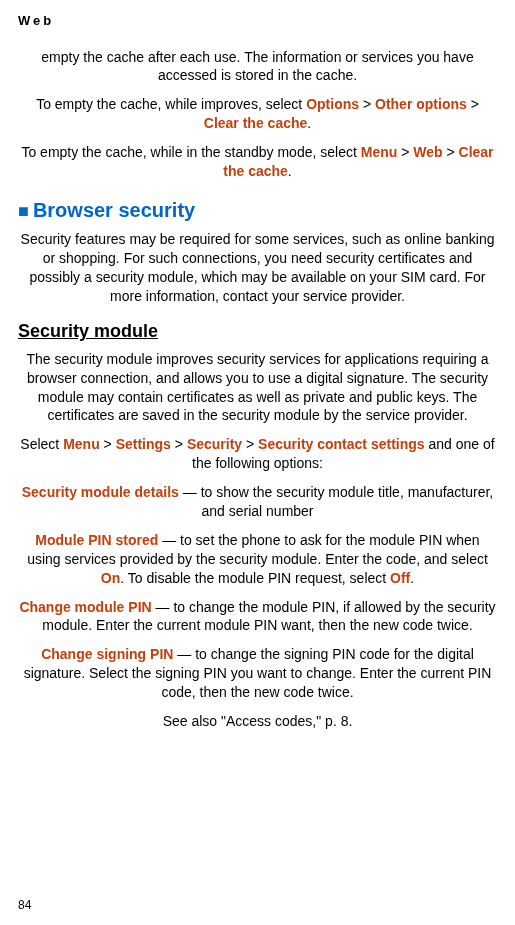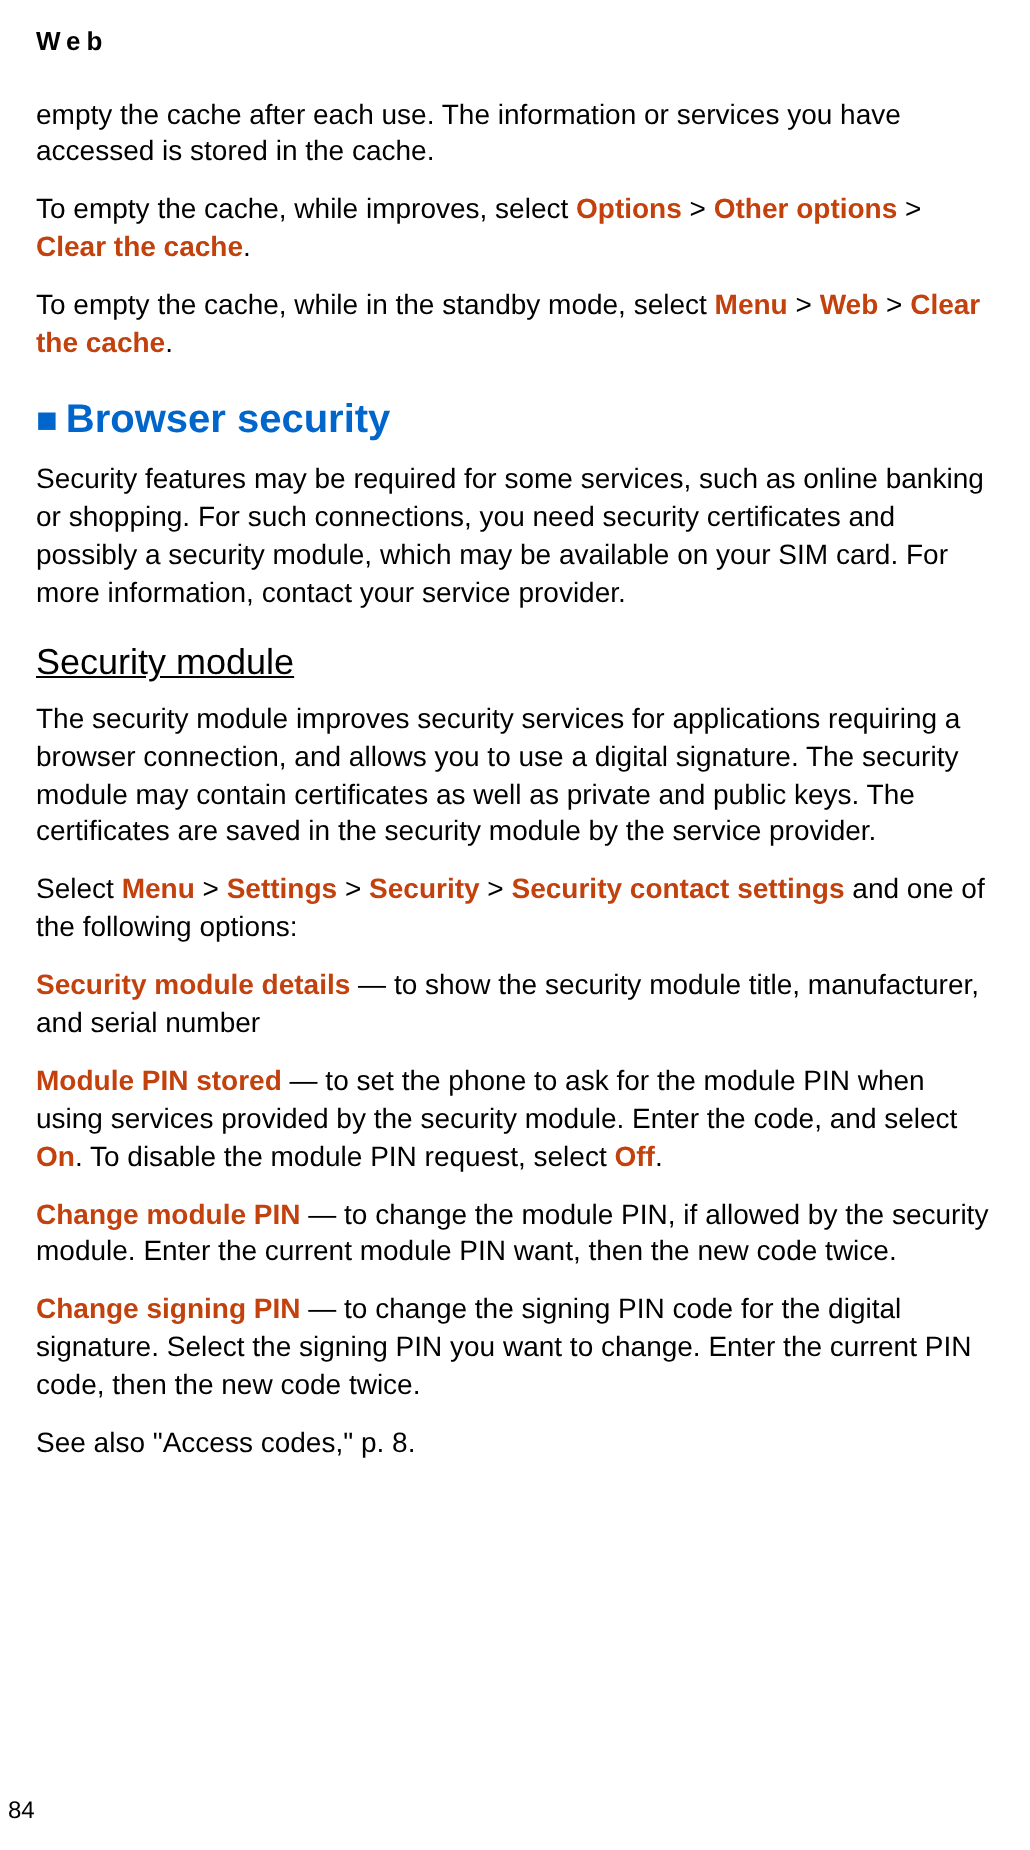--- a/index.html
+++ b/index.html
@@ -18,20 +18,21 @@
       line-height: 1.35;
     }
     .header {
       font-size: 13px;
       letter-spacing: 3px;
       font-weight: bold;
       margin-bottom: 18px;
     }
     .para {
       margin-bottom: 10px;
+      text-align: center;
     }
     .link {
       color: #c2410c;
       font-weight: bold;
     }
     .gt {
       color: #000;
       font-weight: normal;
     }
     .section-heading {
@@ -43,29 +44,29 @@
       font-size: 18px;
       margin-right: 4px;
     }
     .section-heading .title {
       color: #0066cc;
       font-size: 20px;
       font-weight: bold;
     }
     .subsection-heading {
       font-size: 18px;
-      font-weight: normal;
+      font-weight: bold;
       text-decoration: underline;
       margin-top: 14px;
       margin-bottom: 6px;
     }
     .page-number {
       position: absolute;
       bottom: 12px;
-      left: 4px;
+      left: 18px;
       font-size: 12px;
     }
   </style>
 </head>
 <body>
 
 <div class="header">Web</div>
 
 <p class="para">empty the cache after each use. The information or services you have accessed is stored in the cache.</p>
 

